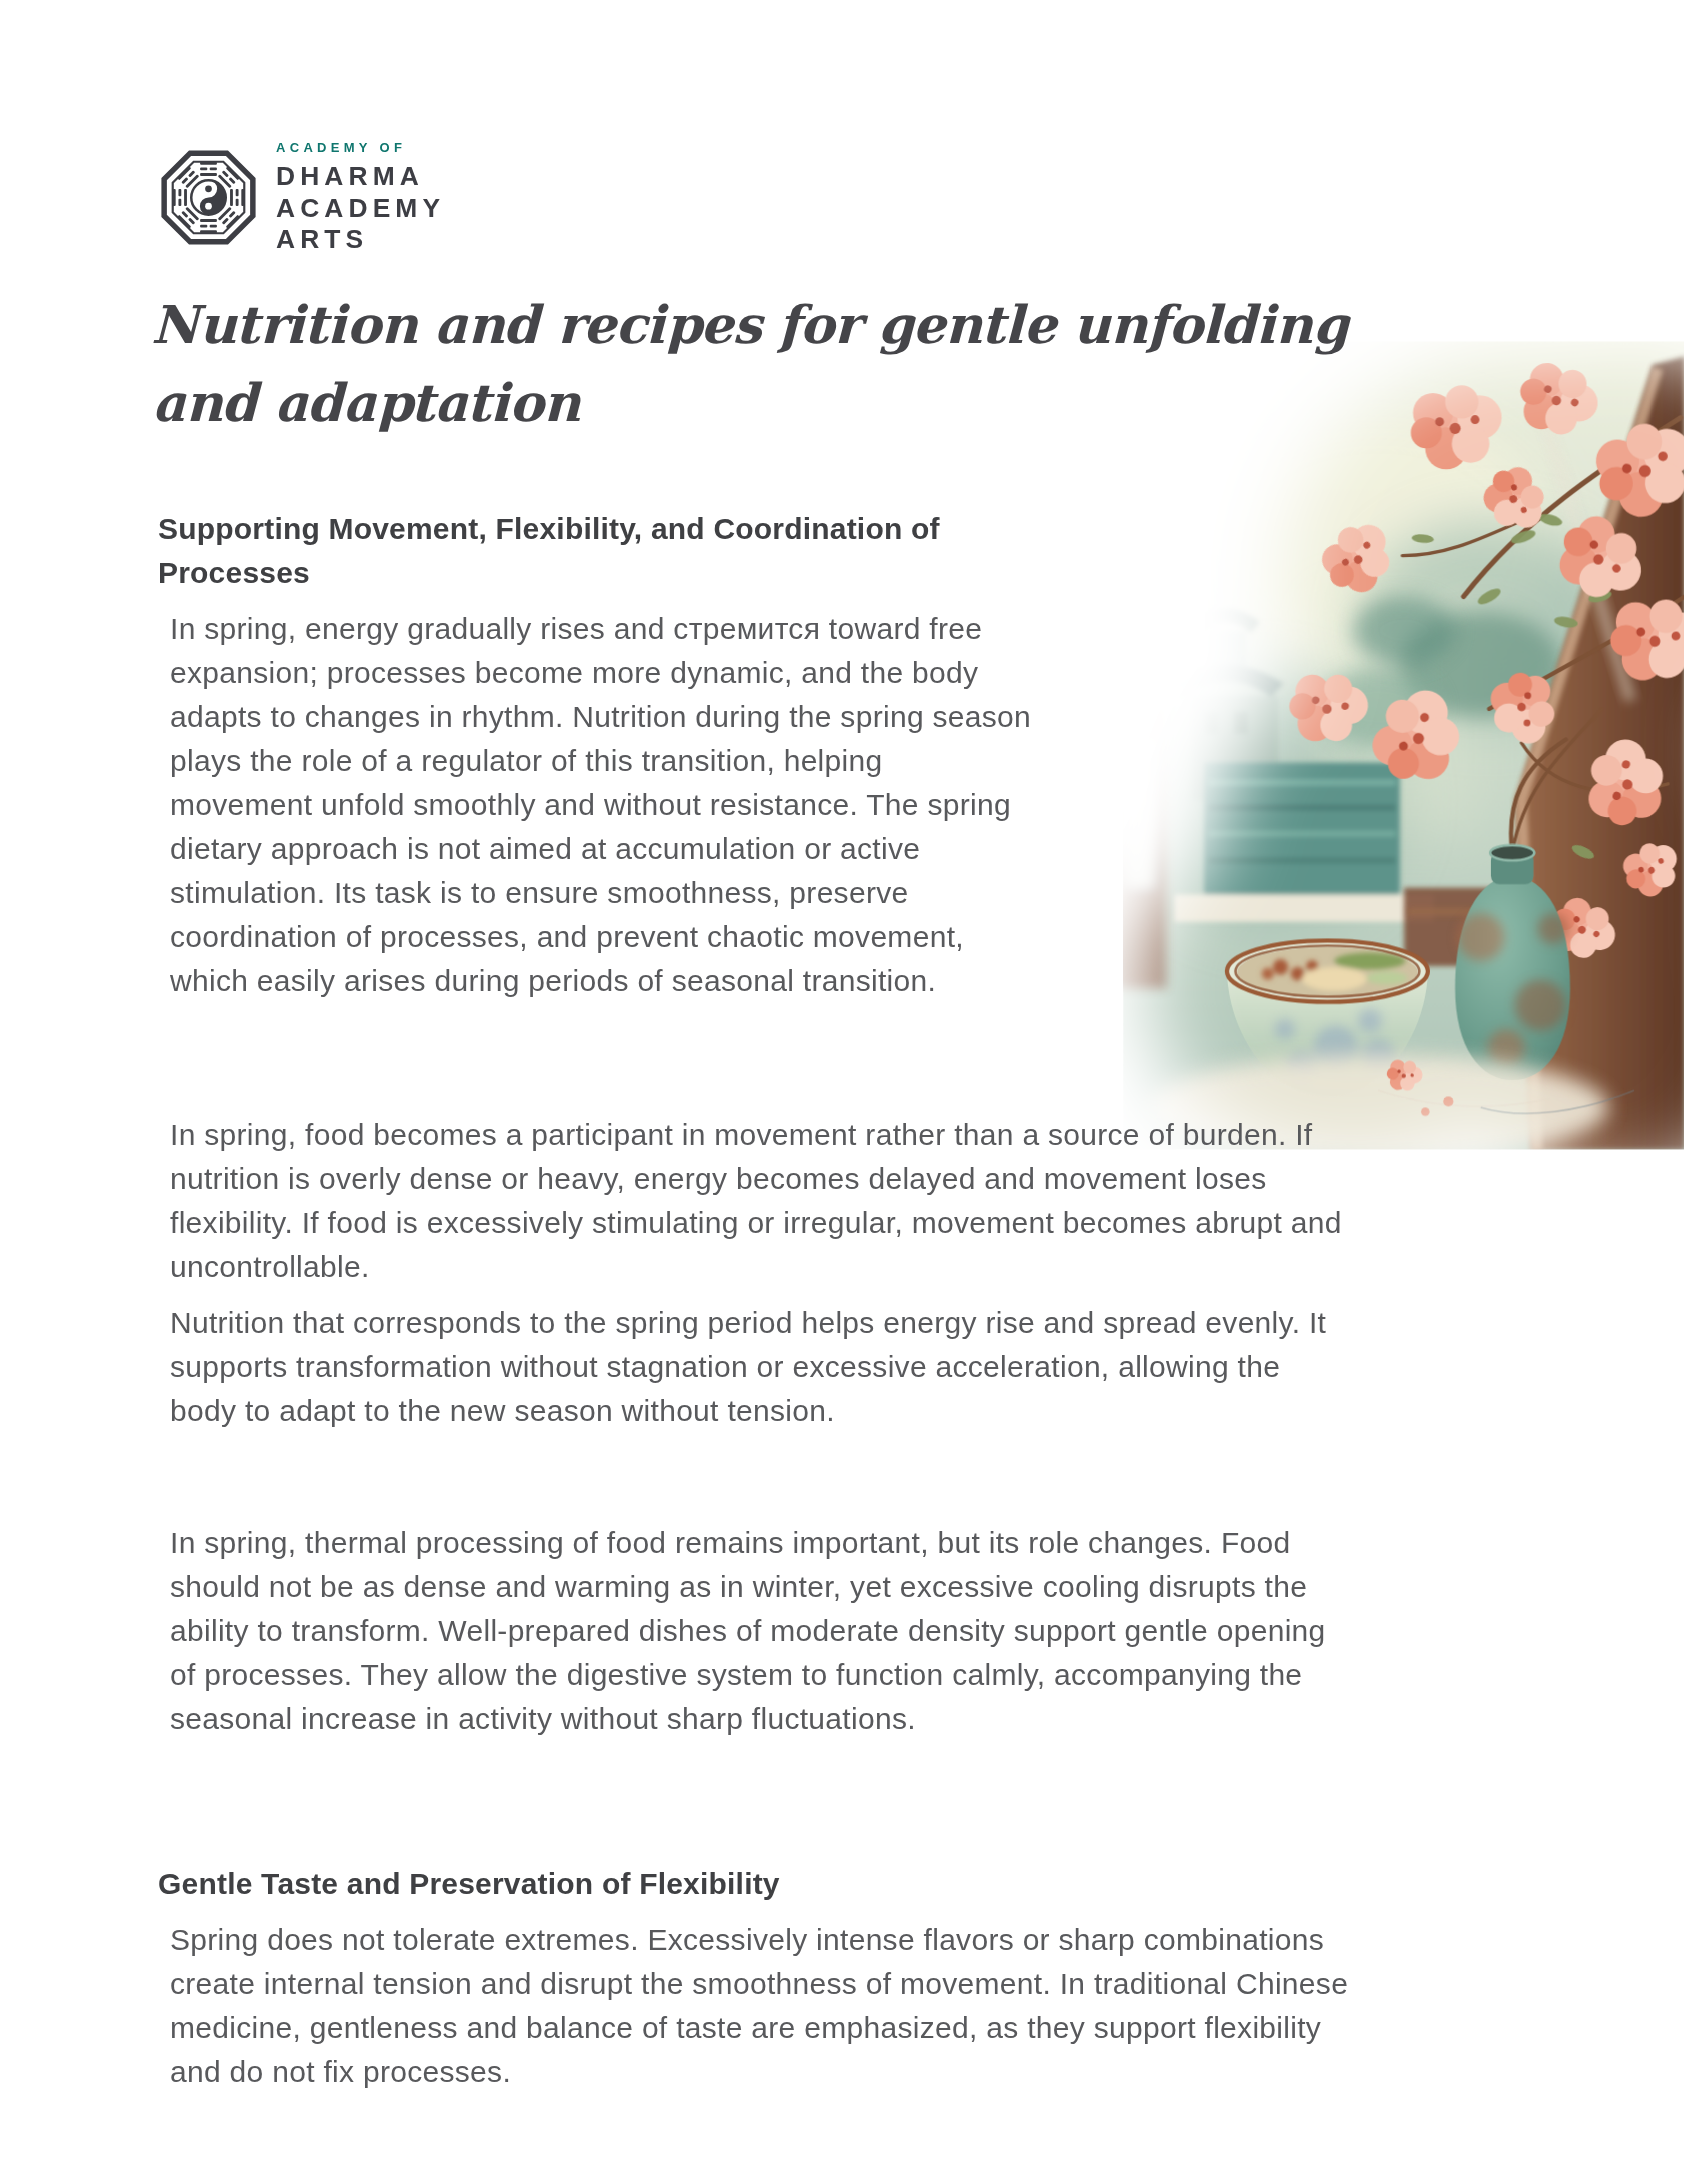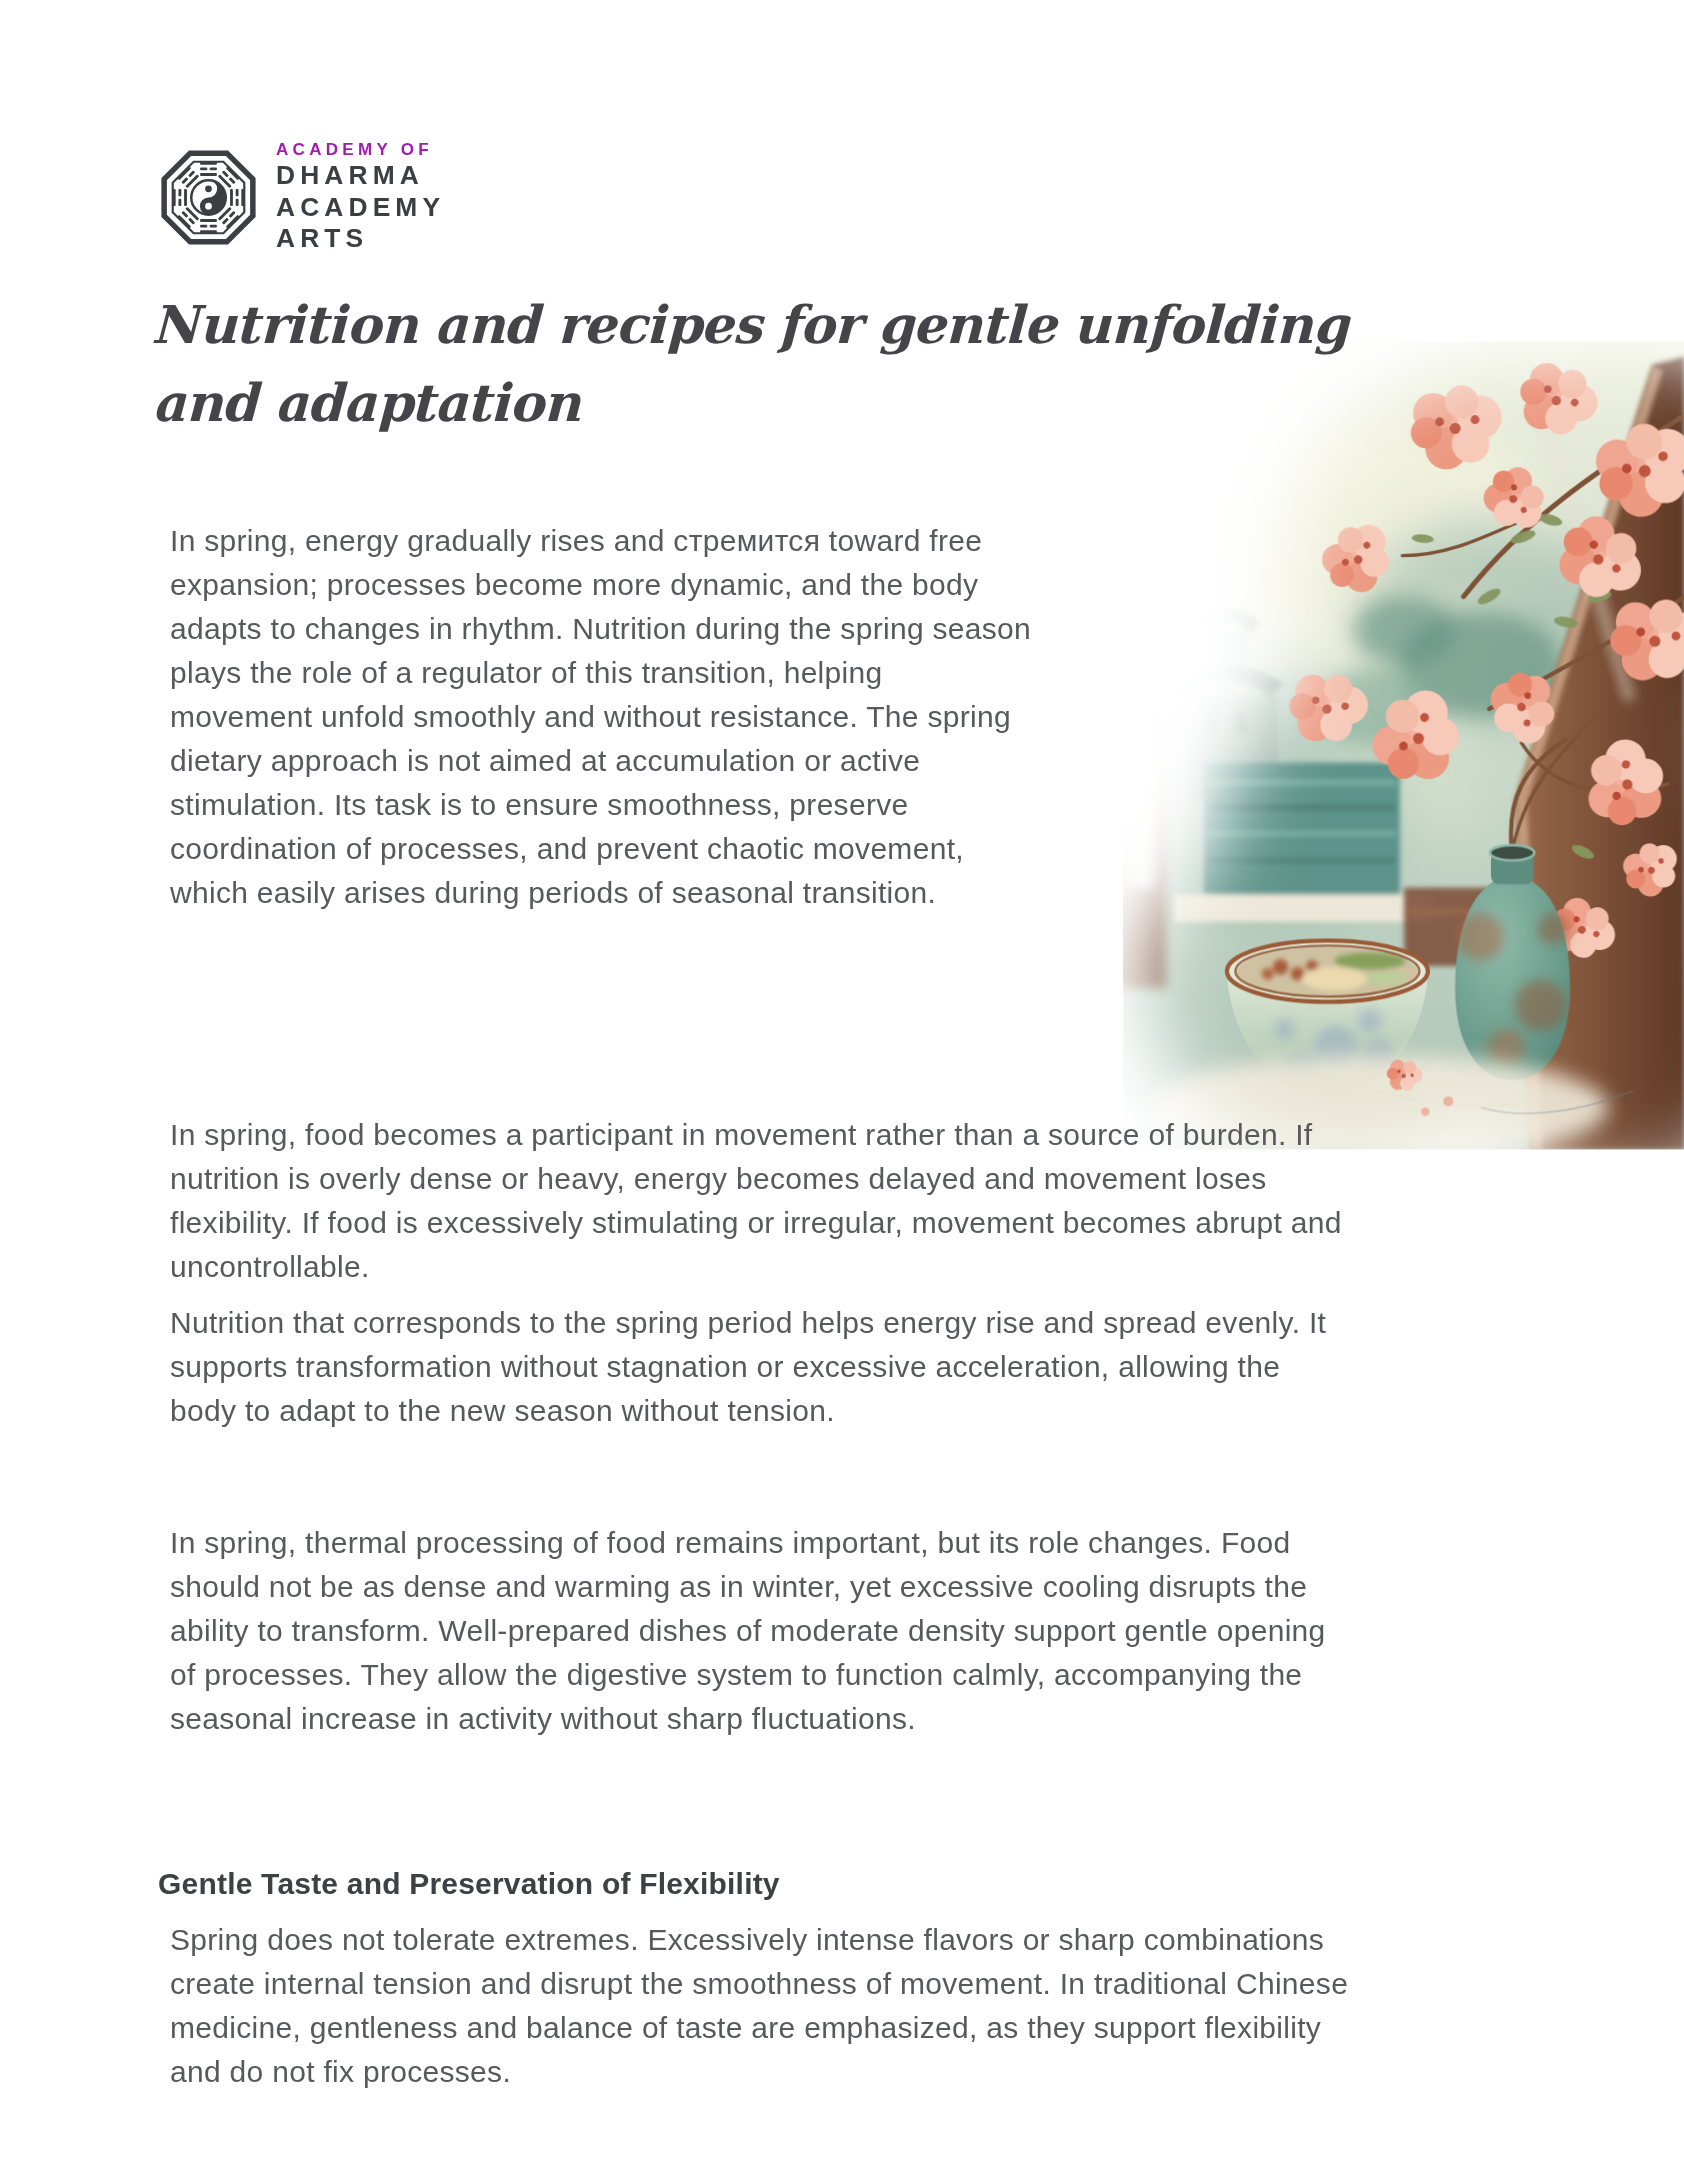--- a/index.html
+++ b/index.html
@@ -5,21 +5,21 @@
   html,body { margin:0; padding:0; background:#ffffff; }
   .page {
     position:relative; width:1685px; height:2181px; background:#ffffff;
     overflow:hidden; font-family:"Liberation Sans", sans-serif;
   }
 
   
   .logo { position:absolute; left:158px; top:140px; display:flex; align-items:center; gap:17px; }
   .logo-mark { width:101px; height:101px; display:block; }
   .logo-text { color:#3d3e44; }
-  .logo-eyebrow { font-size:17px; font-weight:700; letter-spacing:4.3px; color:#a21caf; }
+  .logo-eyebrow { font-size:13px; font-weight:700; letter-spacing:4.3px; color:#0f766e; margin-bottom:6px; }
   .logo-line { font-size:26.4px; font-weight:700; letter-spacing:5.1px; line-height:31.5px; color:#3d3e44; }
 
   
   .title {
     position:absolute; left:156px; top:286px; margin:0;
     font-family:"DejaVu Serif", serif; font-style:italic; font-weight:700;
     font-size:52px; line-height:78px; letter-spacing:-0.9px; color:#454549;
   }
   .title span { display:block; transform:skewX(-4deg); transform-origin:left; }
 
@@ -256,20 +256,21 @@
       <path d="M420,900 C470,915 540,905 600,880" stroke="#6b7f8c" stroke-width="2" fill="none" opacity="0.4"></path>
     </g>
   </svg>
 
   <h1 class="title">
     <span>Nutrition and recipes for gentle unfolding</span>
     <span>and adaptation</span>
   </h1>
 
   <section class="sec sec1">
+    <h2>Supporting Movement, Flexibility, and Coordination of Processes</h2>
     <p>In spring, energy gradually rises and стремится toward free expansion; processes become more dynamic, and the body adapts to changes in rhythm. Nutrition during the spring season plays the role of a regulator of this transition, helping movement unfold smoothly and without resistance. The spring dietary approach is not aimed at accumulation or active stimulation. Its task is to ensure smoothness, preserve coordination of processes, and prevent chaotic movement, which easily arises during periods of seasonal transition.</p>
   </section>
 
   <section class="sec sec2">
     <p>In spring, food becomes a participant in movement rather than a source of burden. If nutrition is overly dense or heavy, energy becomes delayed and movement loses flexibility. If food is excessively stimulating or irregular, movement becomes abrupt and uncontrollable.</p>
     <p>Nutrition that corresponds to the spring period helps energy rise and spread evenly. It supports transformation without stagnation or excessive acceleration, allowing the body to adapt to the new season without tension.</p>
   </section>
 
   <section class="sec sec3">
     <p>In spring, thermal processing of food remains important, but its role changes. Food should not be as dense and warming as in winter, yet excessive cooling disrupts the ability to transform. Well-prepared dishes of moderate density support gentle opening of processes. They allow the digestive system to function calmly, accompanying the seasonal increase in activity without sharp fluctuations.</p>

